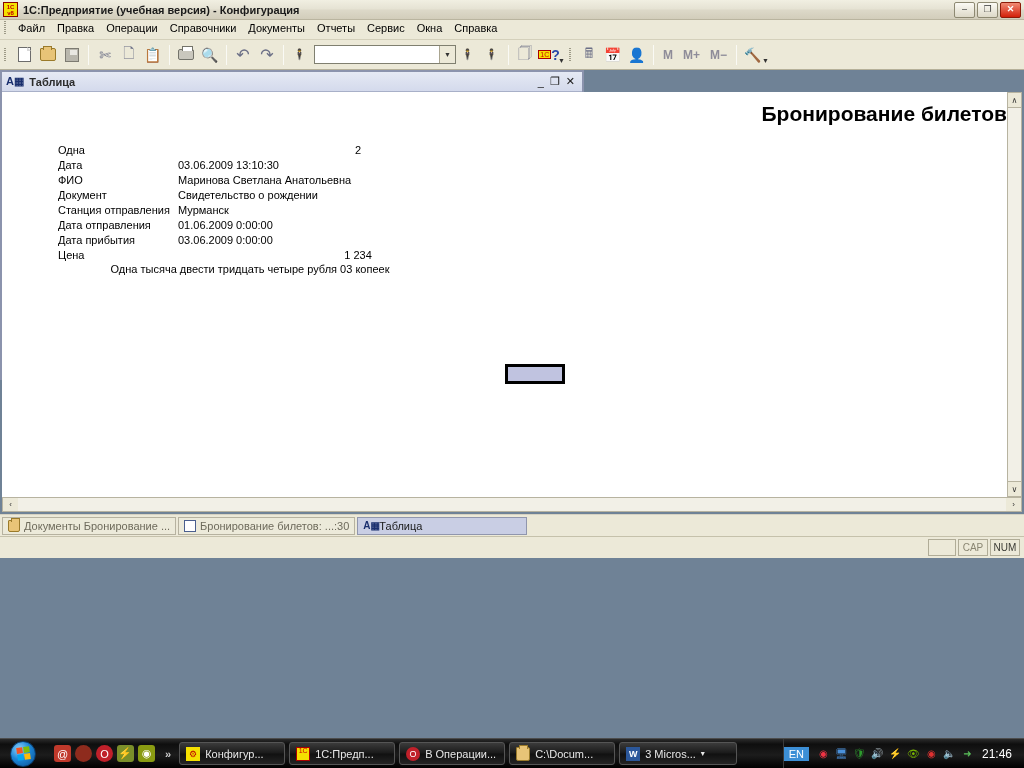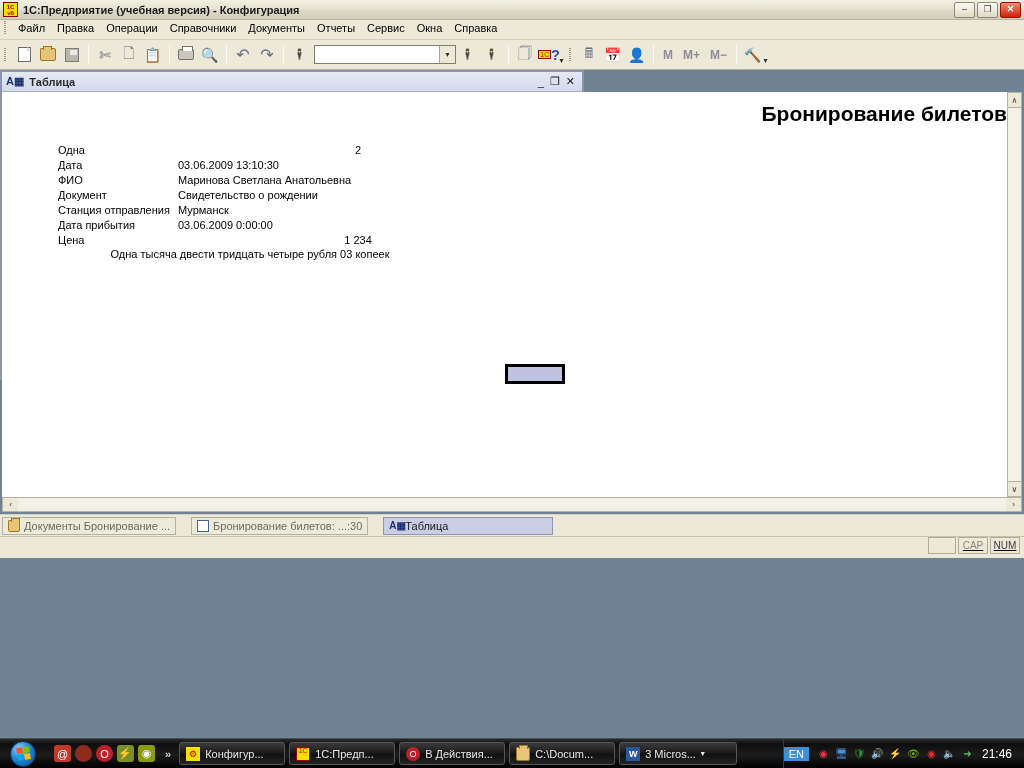--- a/index.html
+++ b/index.html
@@ -110,38 +110,38 @@
 
   
   #mdi {
     flex: 1; background: #6f8296; position: relative; overflow: hidden;
   }
 
   
   .statusbar {
     height: 22px; background: #ece9d8;
     border-top: 1px solid #c5c1ab;
-    display: flex; align-items: flex-start; justify-content: flex-end;
-    padding-right: 4px; gap: 2px; text-decoration: underline;
+    display: flex; align-items: center; justify-content: flex-end;
+    padding-right: 4px; gap: 2px;
   }
   .status-pane {
     width: 30px; height: 17px;
     border: 1px solid #b0ac97;
     background: #ece9d8;
     display: flex; align-items: center; justify-content: center;
     font-size: 10px; color: #8a8672;
   }
   .status-pane.blank { width: 28px; }
   .status-pane.active { color: #3a3a34; }
 
   
   .mdi-taskbar {
     height: 22px; background: #ece9d8;
     border-top: 1px solid #d6d2c2;
-    display: flex; gap: 15px; padding: 2px;
+    display: flex; gap: 2px; padding: 2px;
   }
   .mdi-task {
     height: 18px; display: flex; align-items: center; gap: 4px;
     padding: 0 5px; border: 1px solid #b6b2a0; background: #eceada;
     font-size: 11px; color: #6e6b5c; white-space: nowrap;
   }
   .mdi-task.active { background: #c9cee4; border-color: #9096ad; color: #1a1a1a; }
   .mdi-task .ticon { width: 12px; height: 12px; flex: none; }
 
   
@@ -584,20 +584,24 @@
           </div>
           <div class="srow">
             <span class="sname">Документ</span>
             <span class="sval">Свидетельство о рождении</span>
           </div>
           <div class="srow">
             <span class="sname">Станция отправления</span>
             <span class="sval">Мурманск</span>
           </div>
           <div class="srow">
+            <span class="sname">Дата отправления</span>
+            <span class="sval">01.06.2009 0:00:00</span>
+          </div>
+          <div class="srow">
             <span class="sname">Дата прибытия</span>
             <span class="sval">03.06.2009 0:00:00</span>
           </div>
           <div class="srow">
             <span class="sname">Цена</span>
             <span class="sval center">1 234</span>
           </div>
         </div>
         <div class="ssum">Одна тысяча двести тридцать четыре рубля 03 копеек</div>
         <div class="sel-cell"></div>
@@ -663,21 +667,21 @@
     <div class="task">
       <span class="ticon" style="background:#f5e000;color:#b00;font-size:9px;text-align:center;line-height:14px">⚙</span>
       <span>Конфигур...</span>
     </div>
     <div class="task">
       <span class="ticon" style="background:#f5e000;border:1px solid #a00;color:#c00;font-size:7px;line-height:6px;text-align:center">1C</span>
       <span>1С:Предп...</span>
     </div>
     <div class="task">
       <span class="ticon" style="background:#c0202a;border-radius:50%;color:#fff;font-size:9px;text-align:center;line-height:14px">O</span>
-      <span>В Действия...</span>
+      <span>В Операции...</span>
     </div>
     <div class="task">
       <span class="ticon ic-folder"></span>
       <span>C:\Docum...</span>
     </div>
     <div class="task" style="min-width:118px">
       <span class="ticon" style="background:#2b579a;color:#fff;font-size:9px;font-weight:bold;text-align:center;line-height:14px">W</span>
       <span>3 Micros...</span>
       <span style="font-size:8px">▾</span>
     </div>

